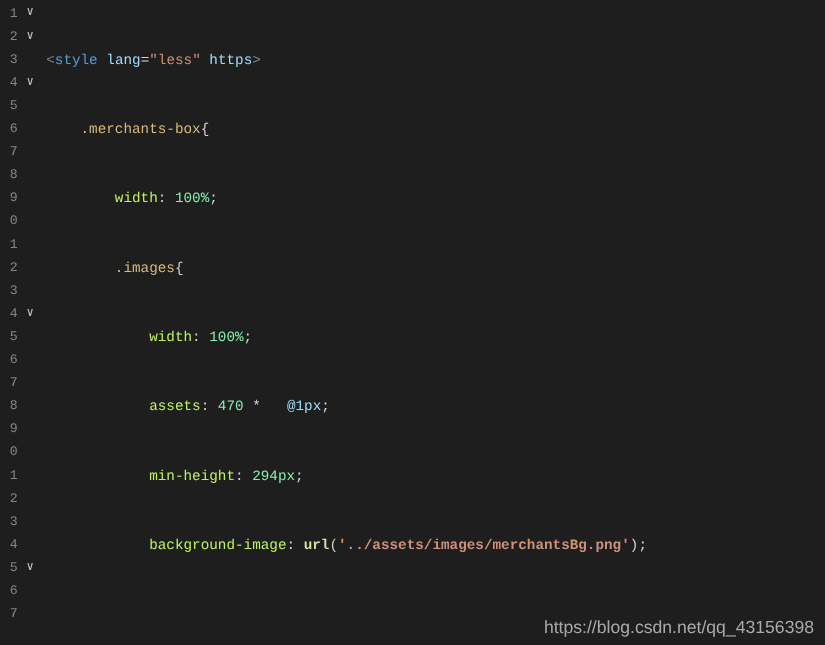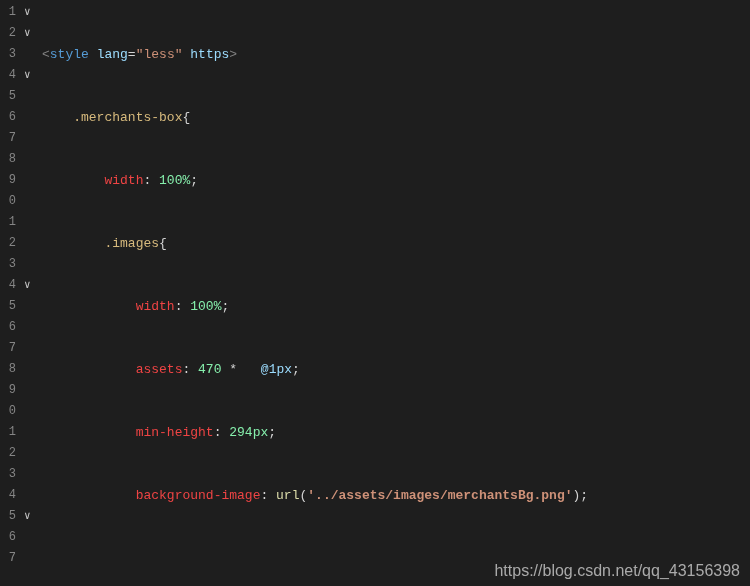--- a/index.html
+++ b/index.html
@@ -45,26 +45,26 @@
       white-space: pre;
     }
     .line {
       height: 21px;
     }
     .c-tag { color: #808080; }
     .c-tagname { color: #569cd6; }
     .c-attr { color: #9cdcfe; }
     .c-attrval { color: #ce9178; }
     .c-sel { color: #d7ba7d; }
-    .c-prop { color: #ef4444; }
+    .c-prop { color: #bef264; }
     .c-num { color: #86efac; }
     .c-val { color: #ce9178; font-weight: bold; }
     .c-punc { color: #d4d4d4; }
     .c-var { color: #9cdcfe; margin-left: 16px; }
-    .c-func { color: #dcdcaa; }
+    .c-func { color: #dcdcaa; font-weight: bold; }
     .watermark {
       position: absolute;
       bottom: 6px;
       right: 10px;
       color: #aaaaaa;
       font-size: 16px;
       font-family: Arial, sans-serif;
     }
     .fold-icon {
       display: inline-block;

